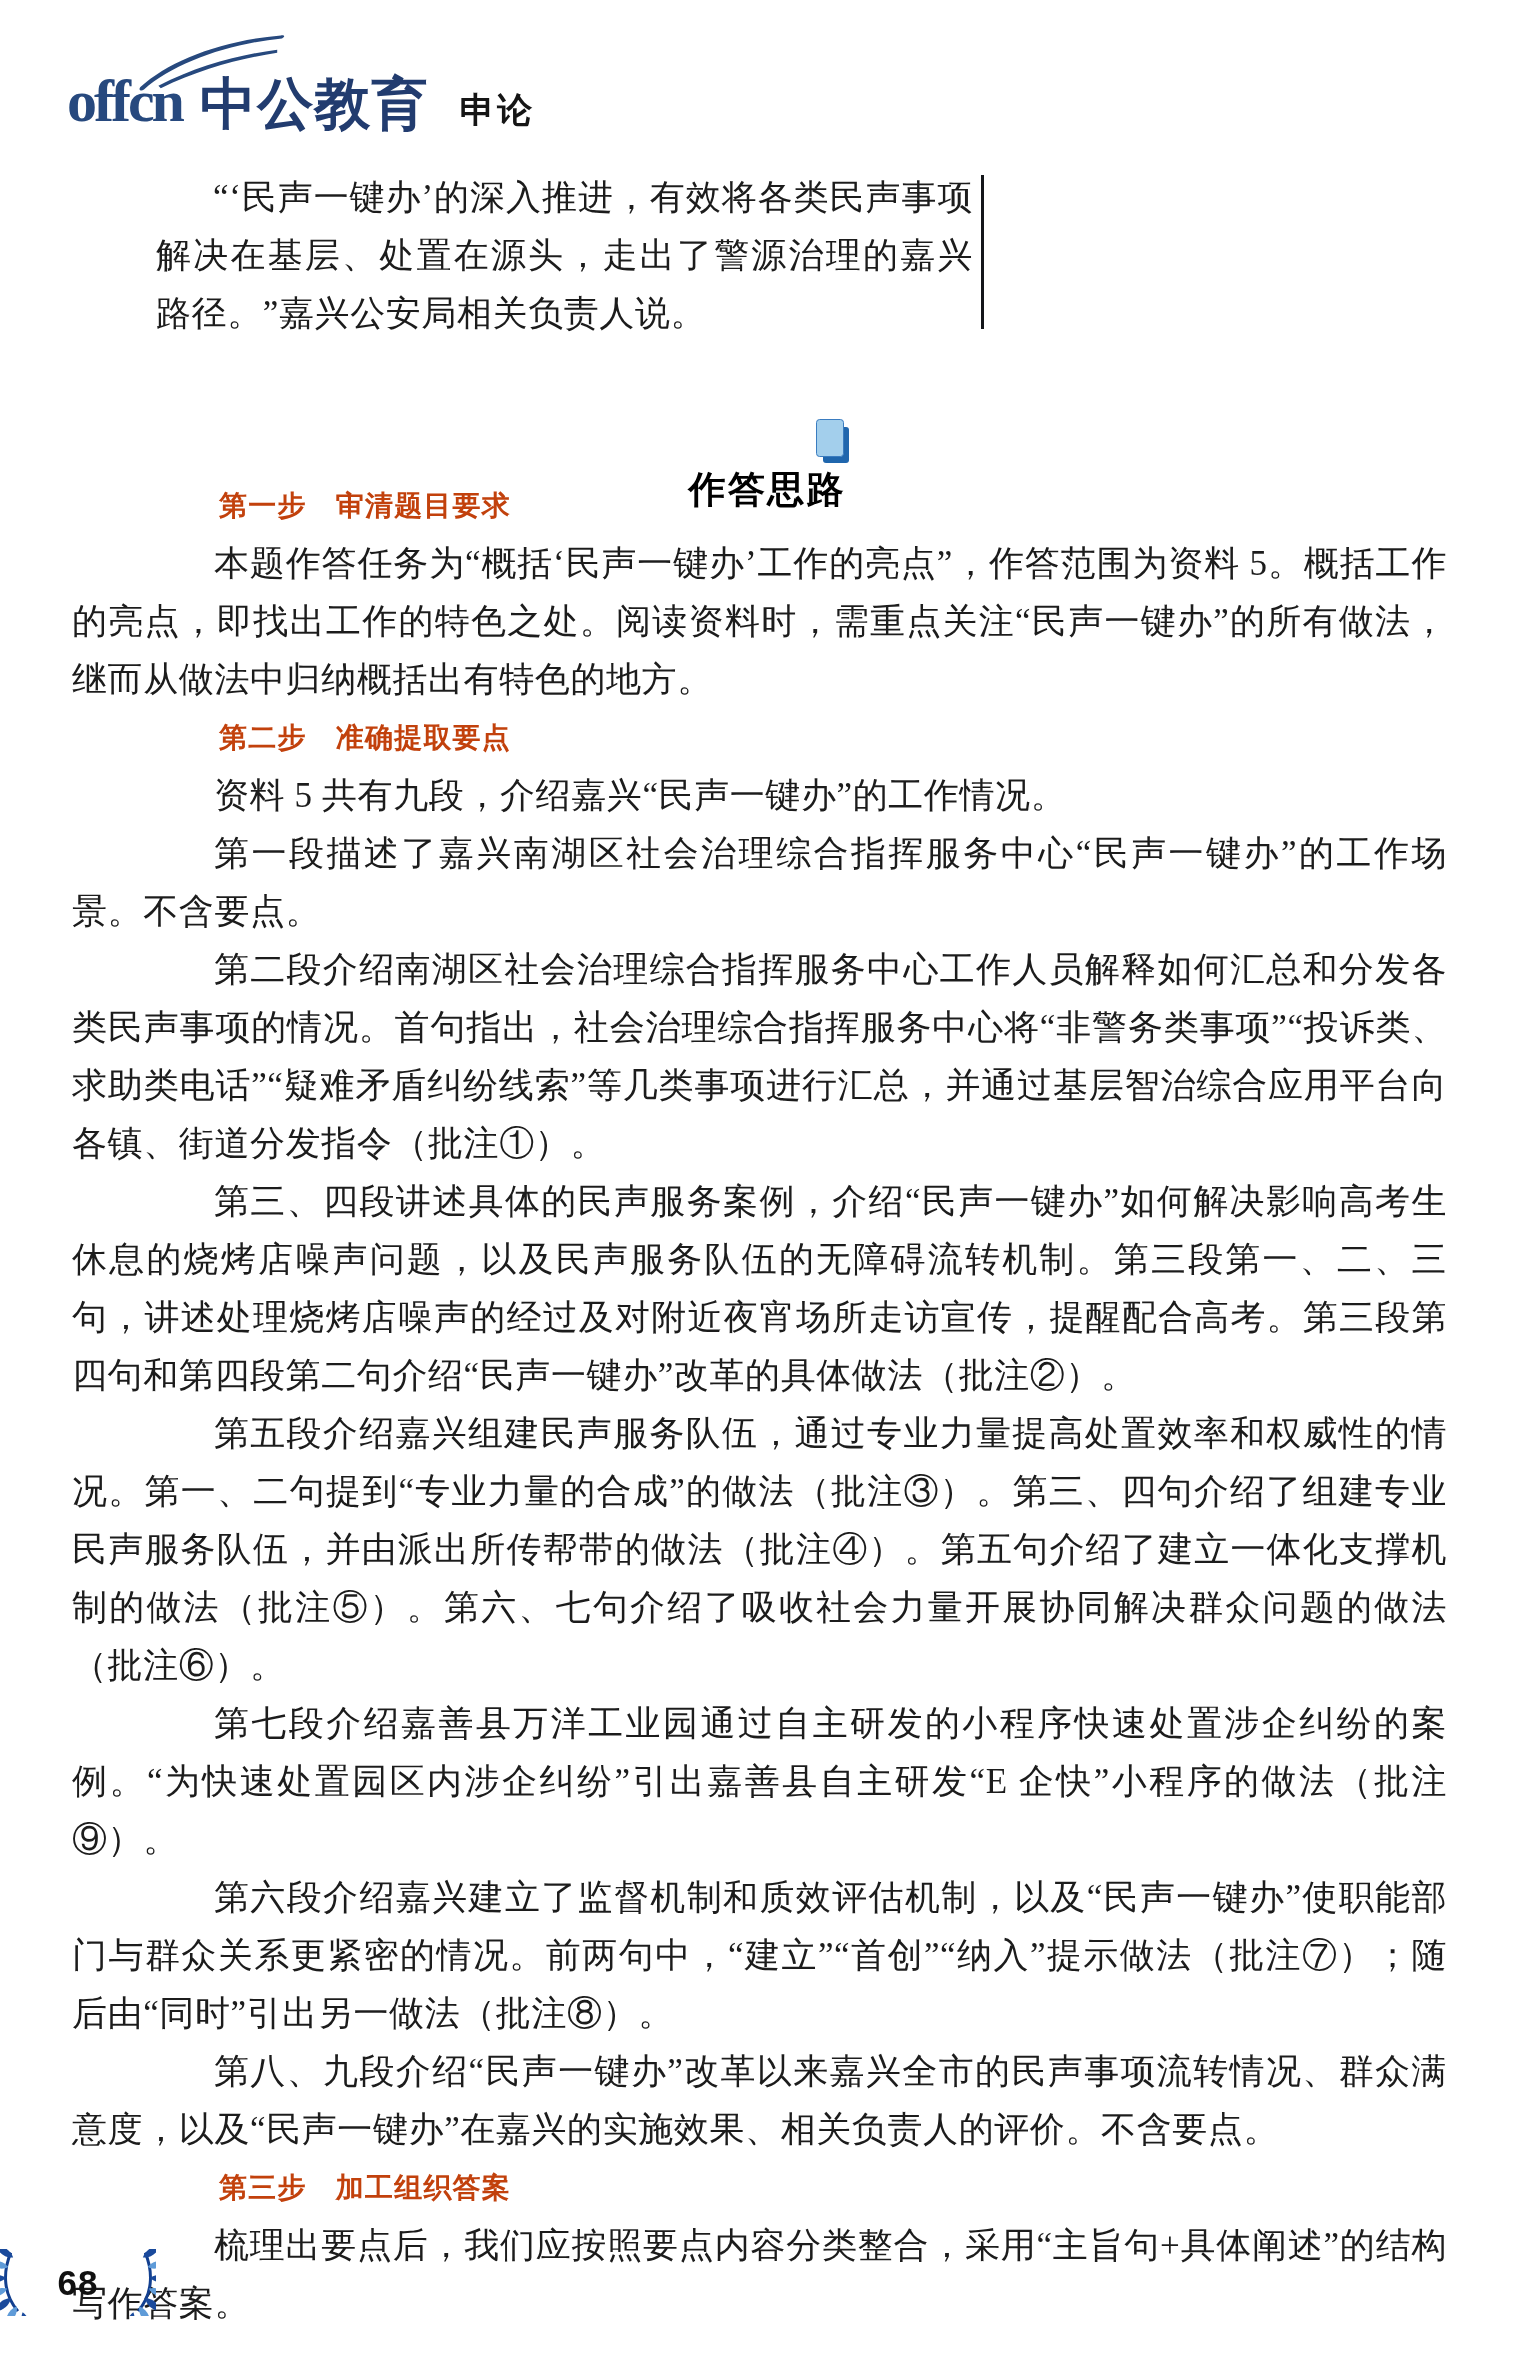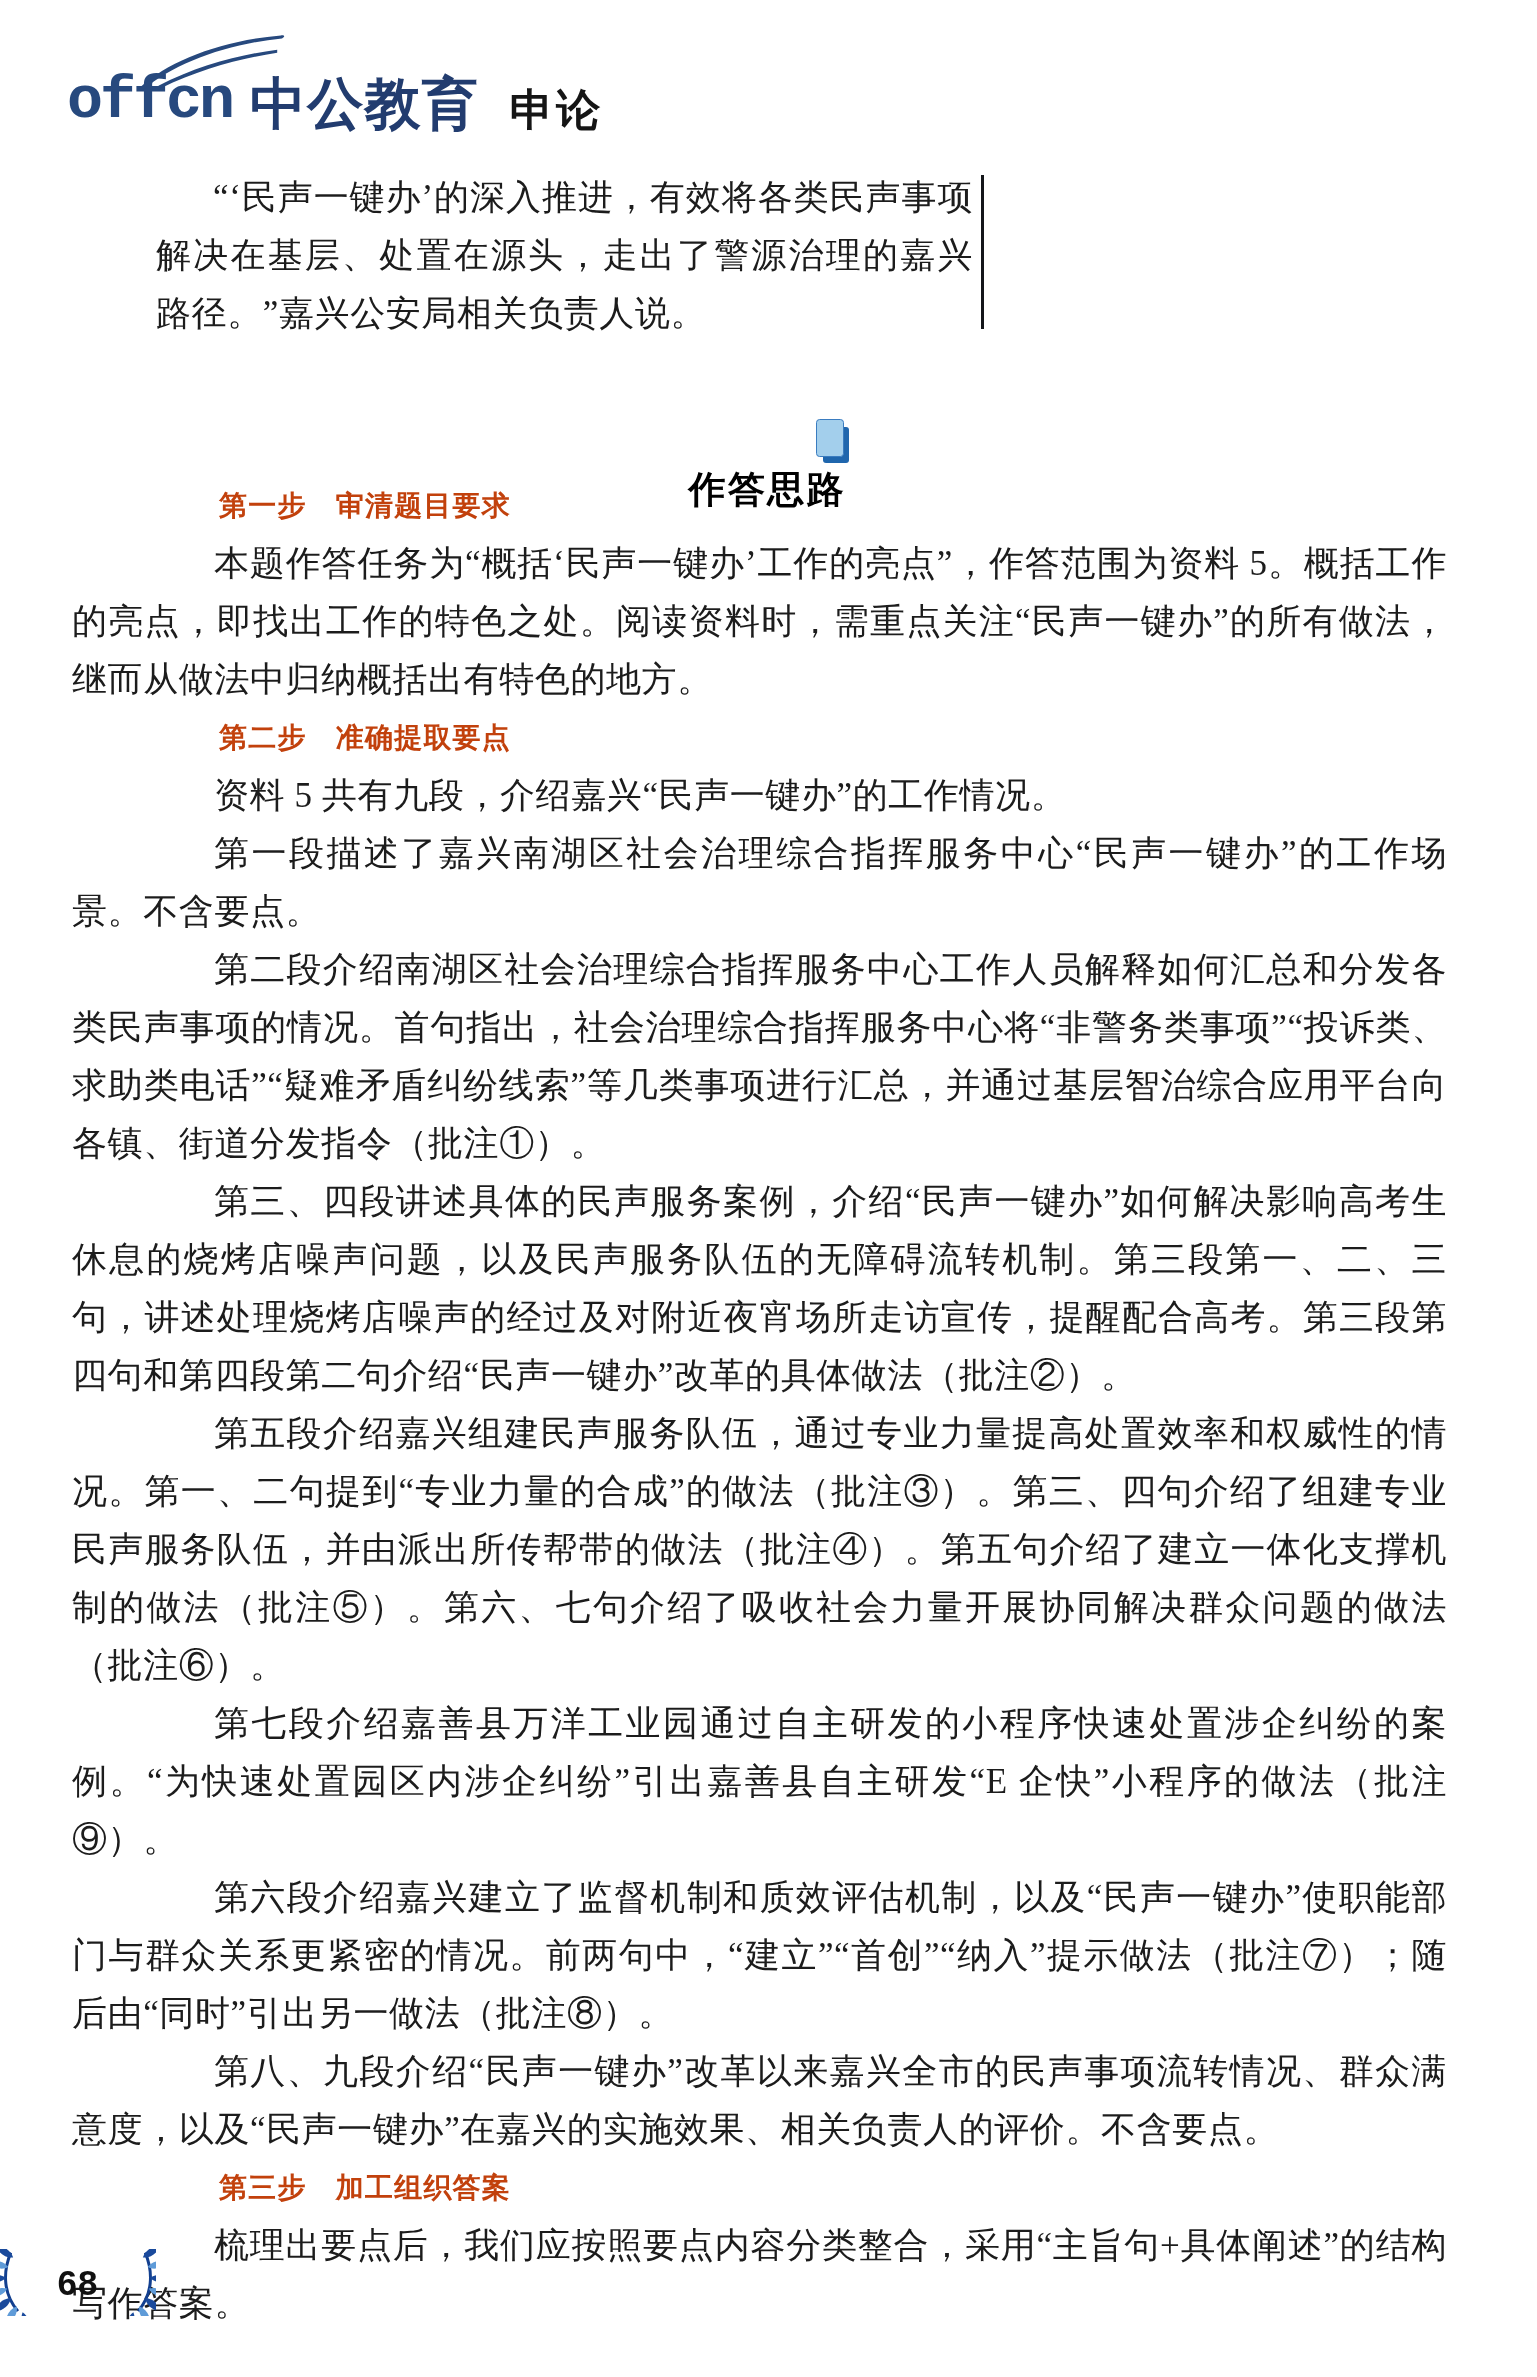--- a/index.html
+++ b/index.html
@@ -3,26 +3,26 @@
 <meta charset="utf-8">
 <style>
   html,body{margin:0;padding:0;background:#e8e8e8;}
   .page{position:relative;width:1538px;height:2377px;background:#ffffff;overflow:hidden;
         font-family:"Liberation Serif", serif;color:#1c1c1c;}
   .content{position:relative;padding:0 91px 0 72px;}
 
   
   .header{position:absolute;left:67px;top:71px;display:flex;align-items:flex-end;}
   .logo{position:relative;display:flex;align-items:flex-end;}
-  .logo-latin{font-family:Liberation Mono, monospace;font-weight:bold;font-size:60px;
+  .logo-latin{font-family:Liberation Serif, serif;font-weight:bold;font-size:60px;
               line-height:60px;color:#27497e;letter-spacing:-3px;}
   .logo-swoosh{position:absolute;left:71px;top:-37px;}
   .logo-cn{font-family:"Liberation Sans",sans-serif;font-weight:bold;font-size:56px;
            line-height:55px;color:#223c6f;margin-left:18px;letter-spacing:1.2px;text-align:right;}
-  .subject{font-family:"Liberation Sans",sans-serif;font-weight:bold;font-size:44px;
+  .subject{font-family:"Liberation Sans",sans-serif;font-weight:bold;font-size:35px;
            line-height:42px;color:#151515;margin-left:31px;letter-spacing:2.4px;}
 
   
   .quote-wrap{position:relative;margin-top:169px;}
   .quote{margin:0 0 0 84px;width:817px;font-size:35px;line-height:58px;
          text-align:justify;text-indent:57px;letter-spacing:0.6px;}
   .quote-divider{position:absolute;left:909px;top:6px;width:3px;height:154px;background:#14161a;}
 
   
   .section-head{display:flex;align-items:center;margin-top:76px;height:58px;flex-direction:column;}

